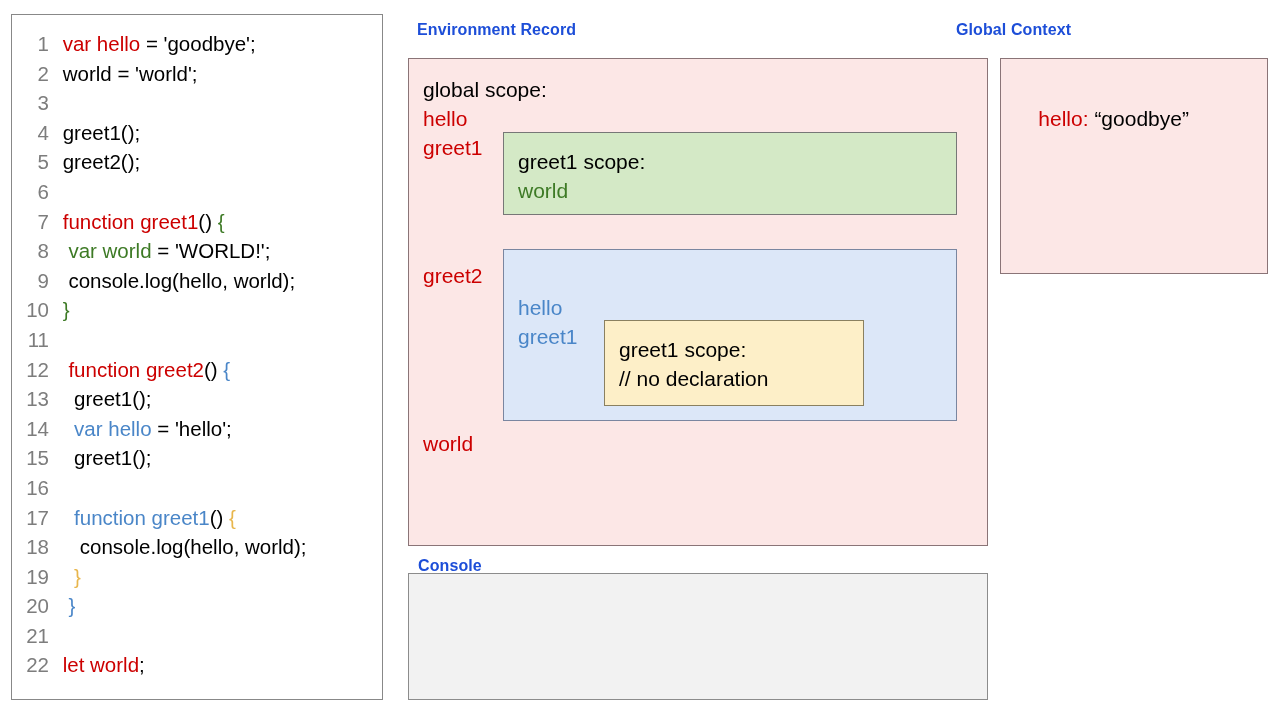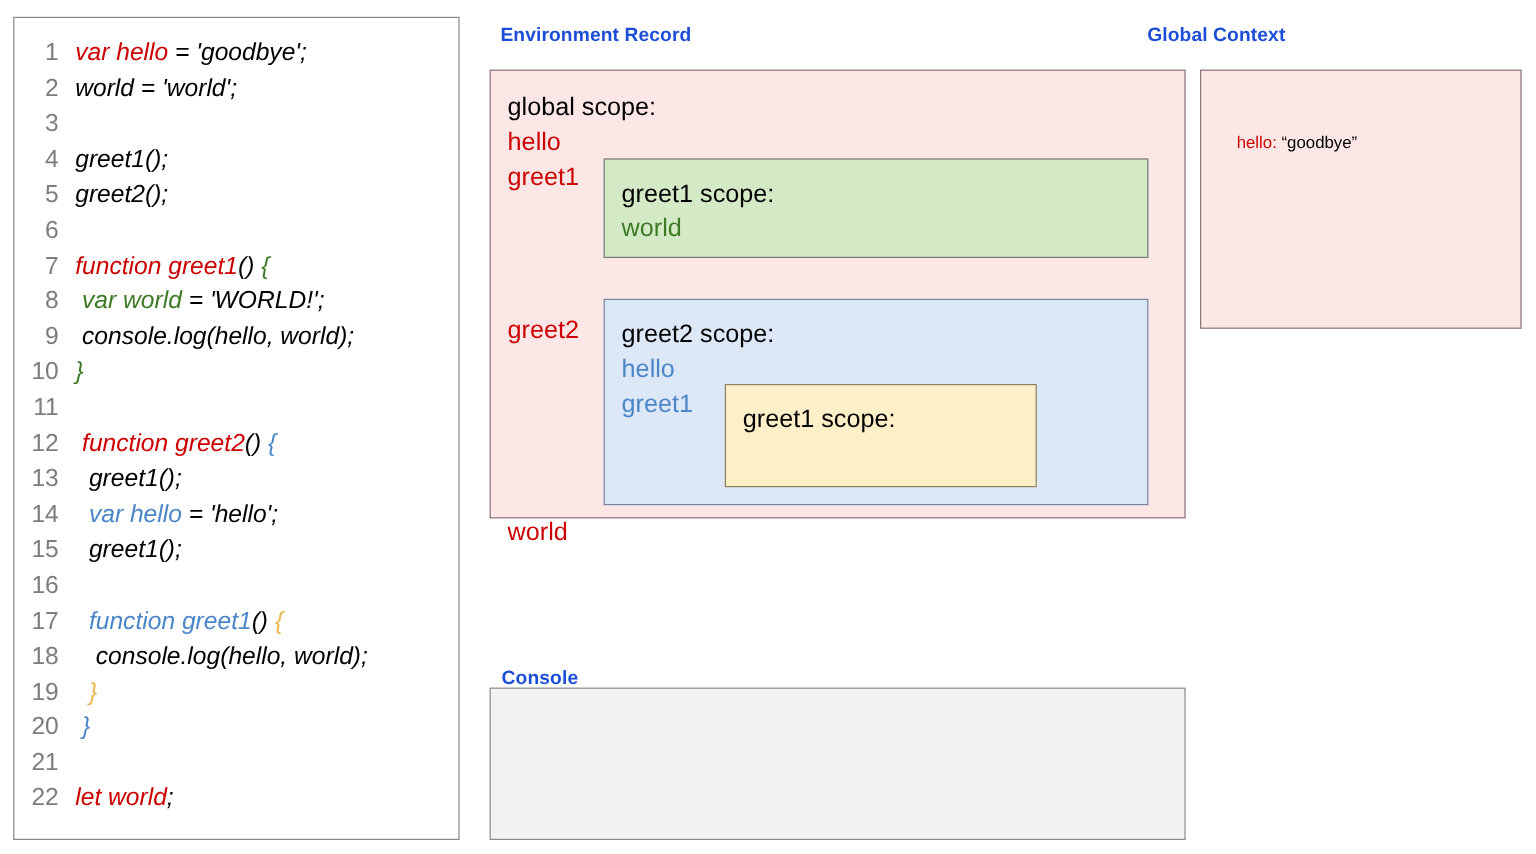--- a/index.html
+++ b/index.html
@@ -45,21 +45,21 @@
   }
   .ln {
     width: 45px;
     min-width: 45px;
     text-align: right;
     color: #7d7d7d;
     padding-right: 8px;
     box-sizing: border-box;
     font-size: 20.5px;
   }
-  .code-text { white-space: pre; font-style: italic; }
+  .code-text { white-space: pre; }
   .c-black  { color: #000000; }
   .c-red    { color: #cc0000; }
   .c-green  { color: #3d7a25; }
   .c-blue   { color: #4a86c8; }
   .c-tan    { color: #e8b64c; }
 
   
   .section-title {
     position: absolute;
     font-size: 16px;
@@ -70,21 +70,21 @@
   #env-title { left: 417px; top: 21px; }
   #gc-title  { left: 956px; top: 21px; }
   #console-title { left: 418px; top: 541px; margin-top: 16px; }
 
   
   #env-box {
     position: absolute;
     left: 408px;
     top: 58px;
     width: 580px;
-    height: 374px;
+    height: 488px;
     box-sizing: border-box;
     border: 1.5px solid #8a7477;
     background: #fce7e6;
   }
   .scope-label {
     position: absolute;
     font-size: 21px;
     line-height: 29px;
     white-space: pre;
   }
@@ -145,21 +145,21 @@
     width: 268px;
     height: 216px;
     box-sizing: border-box;
     border: 1.5px solid #8a7477;
     background: #fce7e6;
   }
   #gc-entry {
     position: absolute;
     left: 14px;
     top: 16px;
-    font-size: 14px;
+    font-size: 21px;
     line-height: 29px;
     white-space: pre;
   }
   .gc-key { color: #cc0000; }
   .gc-val { color: #000000; }
 
   
   #console-box {
     position: absolute;
     left: 408px;
@@ -200,26 +200,26 @@
   <div class="scope-label" id="global-var-greet2">greet2</div>
 
   <div class="scope-label" id="global-var-world">world</div>
 
   <div id="greet1-scope-box">
     <div class="scope-label" id="greet1-scope-head">greet1 scope:</div>
     <div class="scope-label" id="greet1-var-world">world</div>
   </div>
 
   <div id="greet2-scope-box">
-    <div class="scope-label" id="greet2-scope-head">greet2 scope:</div>
     <div class="scope-label" id="greet2-var-hello">hello</div>
     <div class="scope-label" id="greet2-var-greet1">greet1</div>
 
     <div id="inner-greet1-box">
       <div class="scope-label" id="inner-greet1-head">greet1 scope:</div>
+      <div class="scope-label" id="inner-greet1-note">// no declaration</div>
     </div>
   </div>
 </div>
 
 <div class="section-title" id="gc-title">Global Context</div>
 
 <div id="gc-box">
   <div id="gc-entry">
     <span class="gc-key">hello:</span><span class="gc-val"> “goodbye”</span>
   </div>

